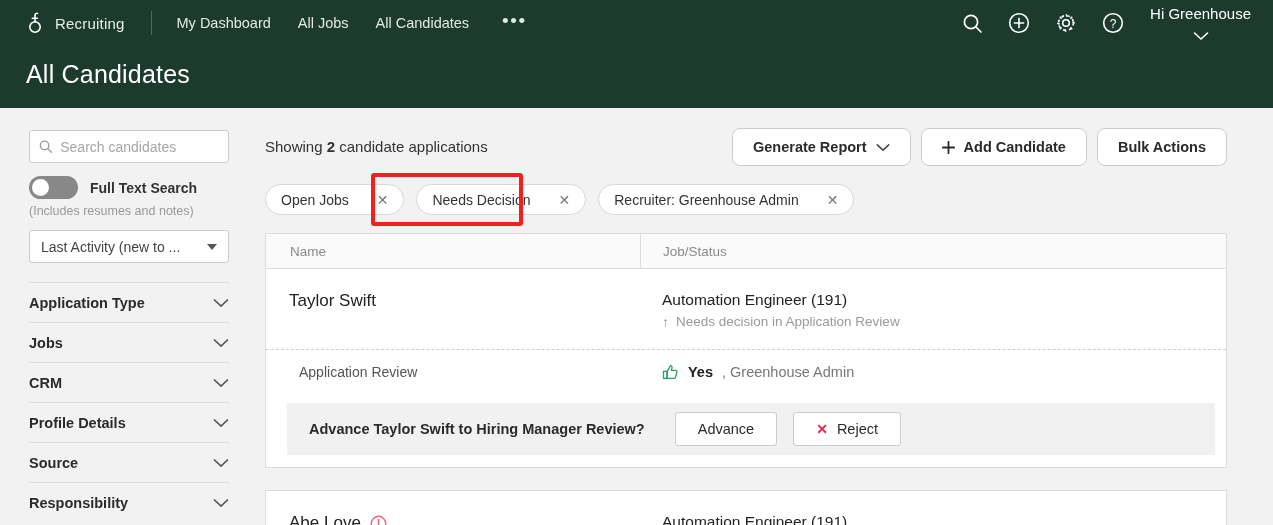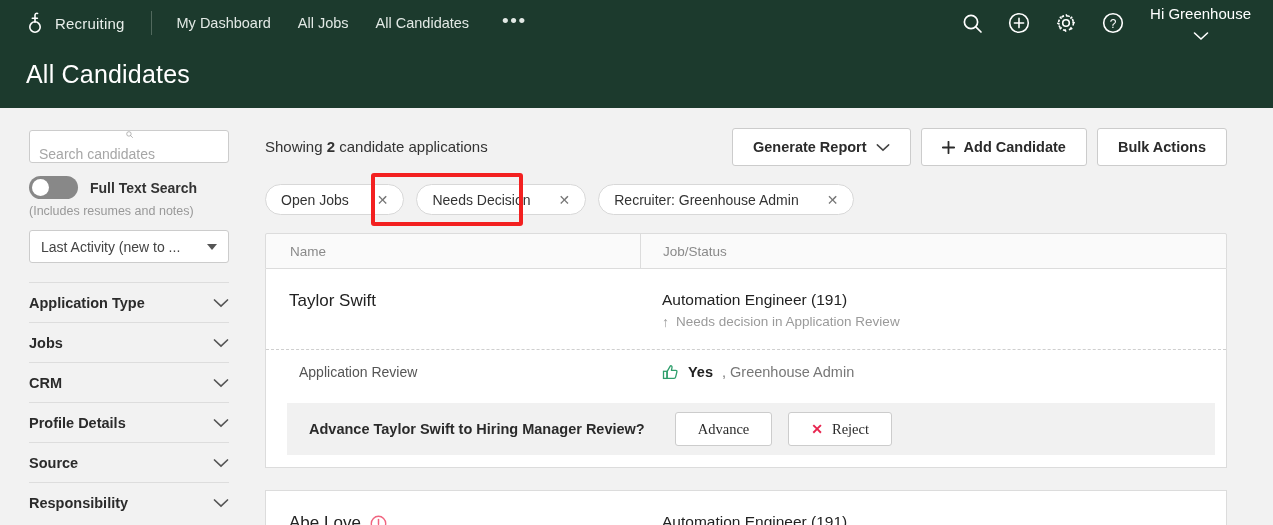--- a/index.html
+++ b/index.html
@@ -100,21 +100,20 @@
   }
   .search-box {
     height: 33px;
     border: 1px solid #ccc;
     border-radius: 3px;
     background: #fff;
     display: flex;
     align-items: center;
     padding: 0 9px;
     gap: 8px;
-    flex-direction: column;
   }
   .search-box input {
     border: 0; outline: 0;
     font-size: 14px;
     font-family: inherit;
     color: #444;
     width: 100%;
     background: transparent;
   }
   .search-box input::placeholder { color: #a6a6a6; }
@@ -207,21 +206,21 @@
   }
   .showing b { font-weight: bold; }
   .head-btns {
     margin-left: auto;
     display: flex;
     gap: 10px;
   }
   .btn {
     background: #fff;
     border: 1px solid #ccc;
-    border-radius: 3px;
+    border-radius: 8px;
     height: 38px;
     padding: 0 20px;
     font-size: 14.5px;
     font-weight: bold;
     color: #2b2b2b;
     font-family: inherit;
     cursor: pointer;
     display: flex;
     align-items: center;
     gap: 9px;
@@ -353,21 +352,21 @@
     color: #2b2b2b;
   }
   .sm-btn {
     background: #fff;
     border: 1px solid #ccc;
     border-radius: 3px;
     height: 34px;
     padding: 0 22px;
     font-size: 14.5px;
     color: #2b2b2b;
-    font-family: Liberation Serif, serif;
+    font-family: Liberation Sans, sans-serif;
     cursor: pointer;
     display: flex;
     align-items: center;
     gap: 9px;
   }
   .sm-btn.advance { margin-left: 14px; }
   .reject-x {
     color: #e8254f;
     font-size: 14px;
     font-weight: bold;

